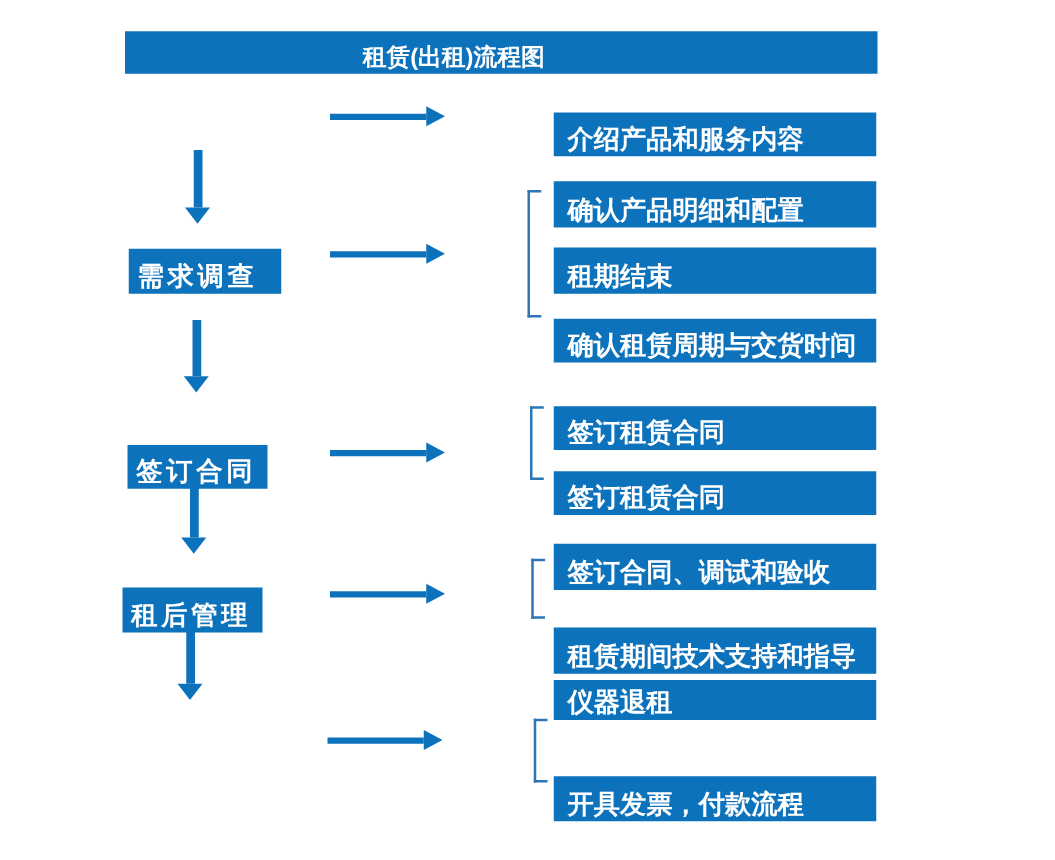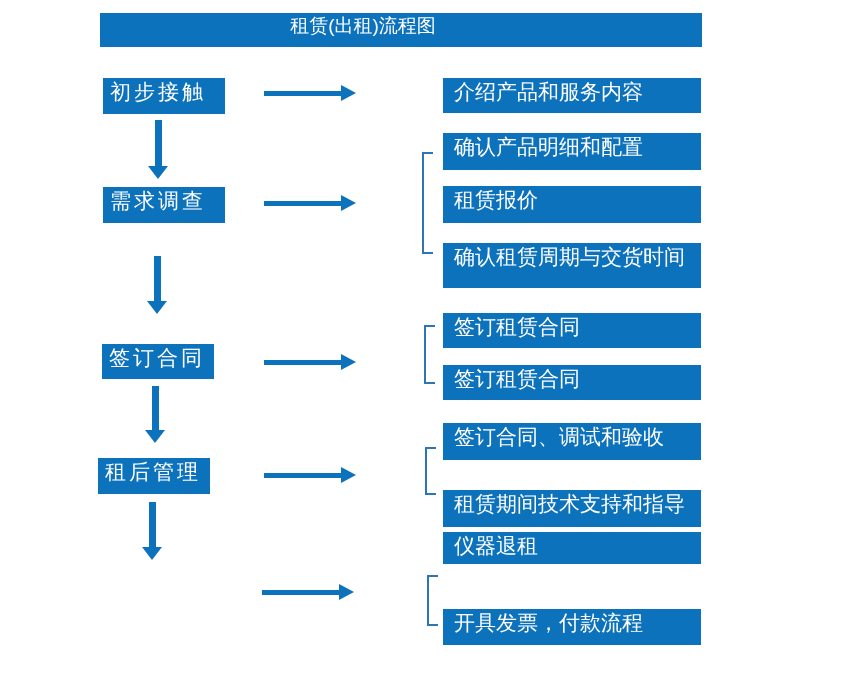--- a/index.html
+++ b/index.html
@@ -16,22 +16,23 @@
     width:844px;
     height:688px;
     background:var(--bg);
     overflow:hidden;
   }
   .bar{
     position:absolute;
     background:var(--accent);
     color:var(--box-text);
     display:flex;
-    align-items:flex-start;
-    font-weight:normal;
+    align-items:flex-end;
+    font-weight:bold;
+    margin-top:12px;
   }
   .title-bar{
     left:100px;top:13px;width:602px;height:34px;
     justify-content:center;
     font-size:19px;
   }
   .title-bar .title-text{position:relative;left:-38px;}
   .step-box{
     font-size:21px;
     letter-spacing:3px;
@@ -85,30 +86,29 @@
 </style>
 </head>
 <body>
 
 <div class="canvas">
 
   <div class="bar title-bar">
     <span class="title-text">租赁(出租)流程图</span>
   </div>
 
-  <div class="bar step-box" style="left:103px;top:78px;width:122px;height:36px">初步接触</div>
   <div class="bar step-box" style="left:103px;top:187px;width:122px;height:36px">需求调查</div>
   <div class="bar step-box" style="left:98px;top:458px;width:112px;height:36px">租后管理</div>
   <div class="bar step-box" style="left:102px;top:344px;width:112px;height:35px">签订合同</div>
 
   <div class="bar detail-box" style="top:78px;height:35px">介绍产品和服务内容</div>
 
   <div class="bar detail-box" style="top:133px;height:37px">确认产品明细和配置</div>
-  <div class="bar detail-box" style="top:186px;height:37px">租赁报价</div>
-  <div class="bar detail-box" style="top:243px;height:45px">确认租赁周期与交货时间</div>
+  <div class="bar detail-box" style="top:186px;height:37px">租期结束</div>
+  <div class="bar detail-box" style="top:243px;height:35px">确认租赁周期与交货时间</div>
 
   <div class="bar detail-box" style="top:313px;height:35px">签订租赁合同</div>
   <div class="bar detail-box" style="top:365px;height:35px">签订租赁合同</div>
 
   <div class="bar detail-box" style="top:423px;height:37px">签订合同、调试和验收</div>
   <div class="bar detail-box" style="top:490px;height:37px">租赁期间技术支持和指导</div>
 
   <div class="bar detail-box" style="top:532px;height:32px">仪器退租</div>
   <div class="bar detail-box" style="top:609px;height:36px">开具发票，付款流程</div>
 

